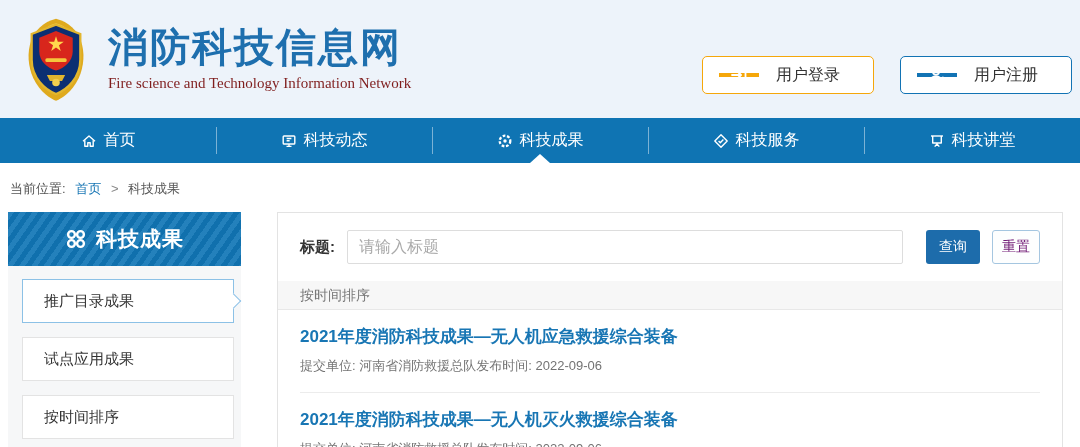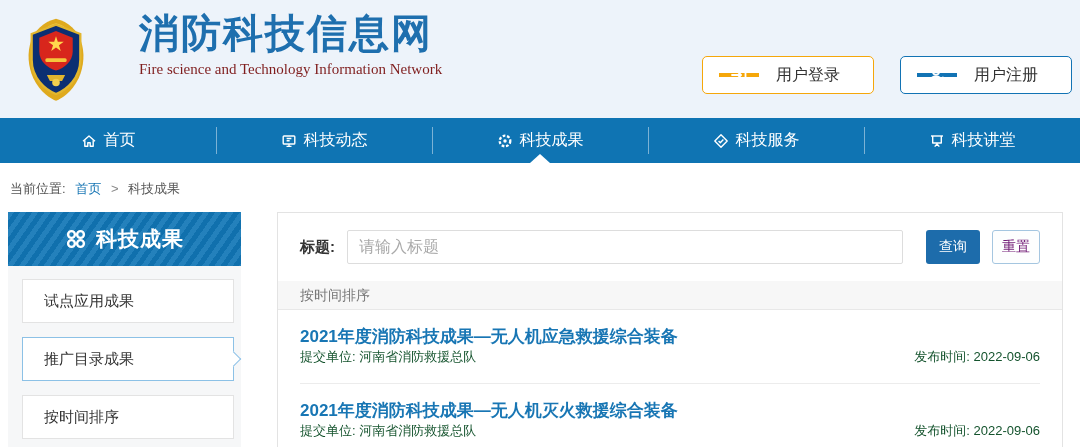--- a/index.html
+++ b/index.html
@@ -1,21 +1,21 @@
 <!DOCTYPE html>
 <html lang="zh"><head>
 <meta charset="utf-8">
 <style>
   * { box-sizing: border-box; margin: 0; padding: 0; }
   html, body { width: 1080px; height: 447px; overflow: hidden; background: #fff;
     font-family: "Liberation Sans", "DejaVu Sans", sans-serif; }
 
   
   .site-header { height: 118px; background: #edf3fa; display: flex; align-items: center; position: relative; }
-  .brand { display: flex; align-items: flex-start; margin-left: 18px; gap: 31px; }
+  .brand { display: flex; align-items: center; margin-left: 18px; }
   .emblem { width: 76px; height: 92px; flex: 0 0 auto; }
   .brand-text { margin-left: 14px; }
   .site-title { font-family: "Liberation Serif", "DejaVu Serif", serif; font-weight: bold;
     font-size: 40px; color: #1e6fae; letter-spacing: 2px; line-height: 1.05; }
   .site-subtitle { font-family: "Liberation Serif", "DejaVu Serif", serif;
     font-size: 15px; color: #7f1d1d; margin-top: 6px; }
   .auth-buttons { position: absolute; right: 8px; bottom: 24px; display: flex; gap: 26px; }
   .auth-btn { display: flex; align-items: stretch; height: 38px; background: #fff;
     border-radius: 5px; cursor: pointer; padding: 16px; overflow: hidden; }
   .auth-btn.login { border: 1px solid #f5a70a; }
@@ -72,22 +72,22 @@
     border-radius: 3px; font-size: 14px; padding: 7px 9px; cursor: pointer; }
 
   .sort-bar { height: 29px; line-height: 29px; background: #f7f7f7; border-bottom: 1px solid #e8e8e8;
     padding: 0 22px; font-size: 14px; color: #777; }
 
   .result-list { list-style: none; }
   .result-item { margin: 0 22px; padding: 15px 0 17px; border-bottom: 1px solid #ececec; }
   .result-item:last-child { border-bottom: none; }
   .result-title { display: block; font-size: 17px; font-weight: bold; color: #1876b4;
     text-decoration: none; cursor: pointer; }
-  .result-meta { display: flex; justify-content: space-between; align-items: center; 
-    font-size: 13px; color: #14532d; }
+  .result-meta { display: flex; align-items: center; margin-top: 9px;
+    font-size: 13px; color: #737373; }
 </style>
 </head>
 <body>
 
 <header class="site-header">
   <div class="brand">
     <svg class="emblem" viewBox="0 0 100 114" aria-hidden="true">
       <path d="M50 4 C 16 12 6 50 20 82 C 29 101 44 110 50 112 C 56 110 71 101 80 82 C 94 50 84 12 50 4" fill="#dfaa1e"></path>
       <path d="M50 10 C 23 17 14 50 25 77 C 33 94 46 102 50 104 C 54 102 67 94 75 77 C 86 50 77 17 50 10" fill="#f2cf4e"></path>
       <path d="M50 12 L82 24 V58 C82 82 64 98 50 103 C36 98 18 82 18 58 V24 Z" fill="#0c2f72" stroke="#e2b62e" stroke-width="3"></path>
@@ -193,25 +193,25 @@
         <svg width="22" height="22" viewBox="0 0 22 22" fill="none" stroke="#fff" stroke-width="2.4">
           <circle cx="6.5" cy="6.5" r="3.4"></circle>
             <circle cx="15.5" cy="6.5" r="3.4"></circle>
           <circle cx="6.5" cy="15.5" r="3.4"></circle>
             <circle cx="15.5" cy="15.5" r="3.4"></circle>
         </svg>
       </span>
       <span>科技成果</span>
     </div>
     <ul class="sidebar-body" style="list-style:none">
+        <li class="sidebar-item active">
+          <span>推广目录成果</span>
+        </li>
         <li class="sidebar-item">
           <span>试点应用成果</span>
-        </li>
-        <li class="sidebar-item active">
-          <span>推广目录成果</span>
         </li>
         <li class="sidebar-item">
           <span>按时间排序</span>
         </li>
       </ul>
   </aside>
 
   <main class="panel">
     <div class="search-row">
       <span class="search-label">标题:</span>

